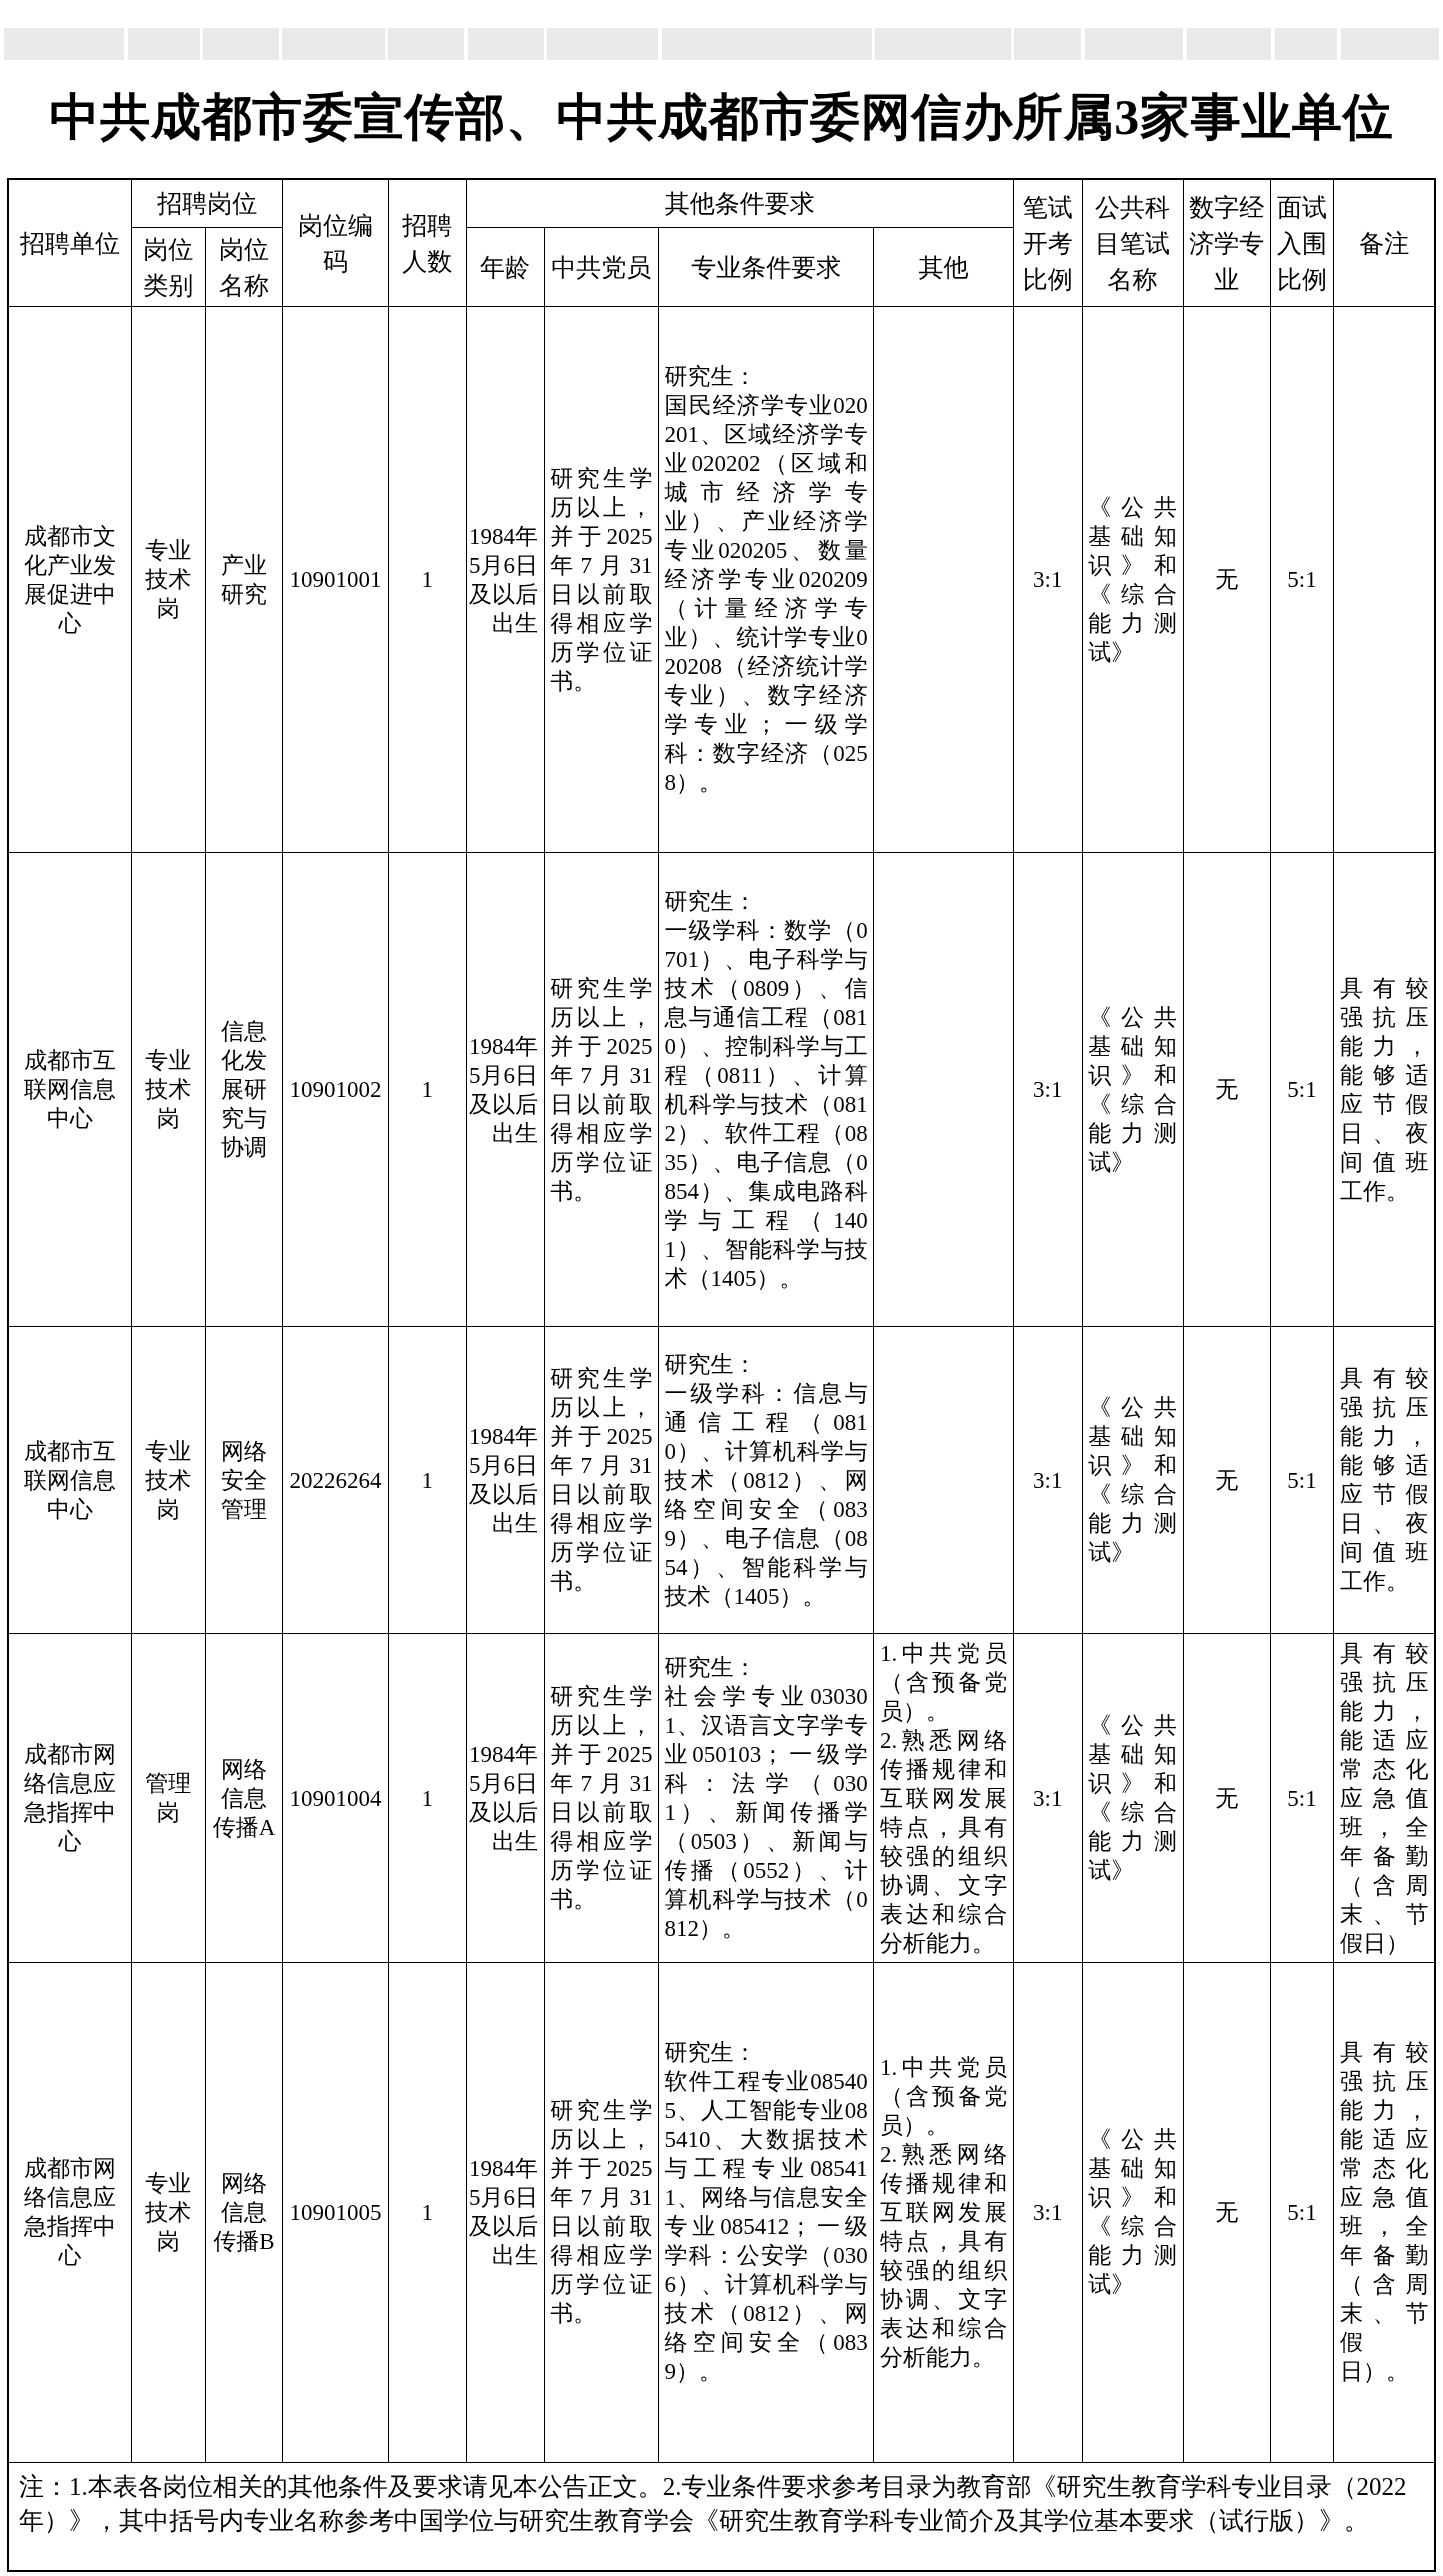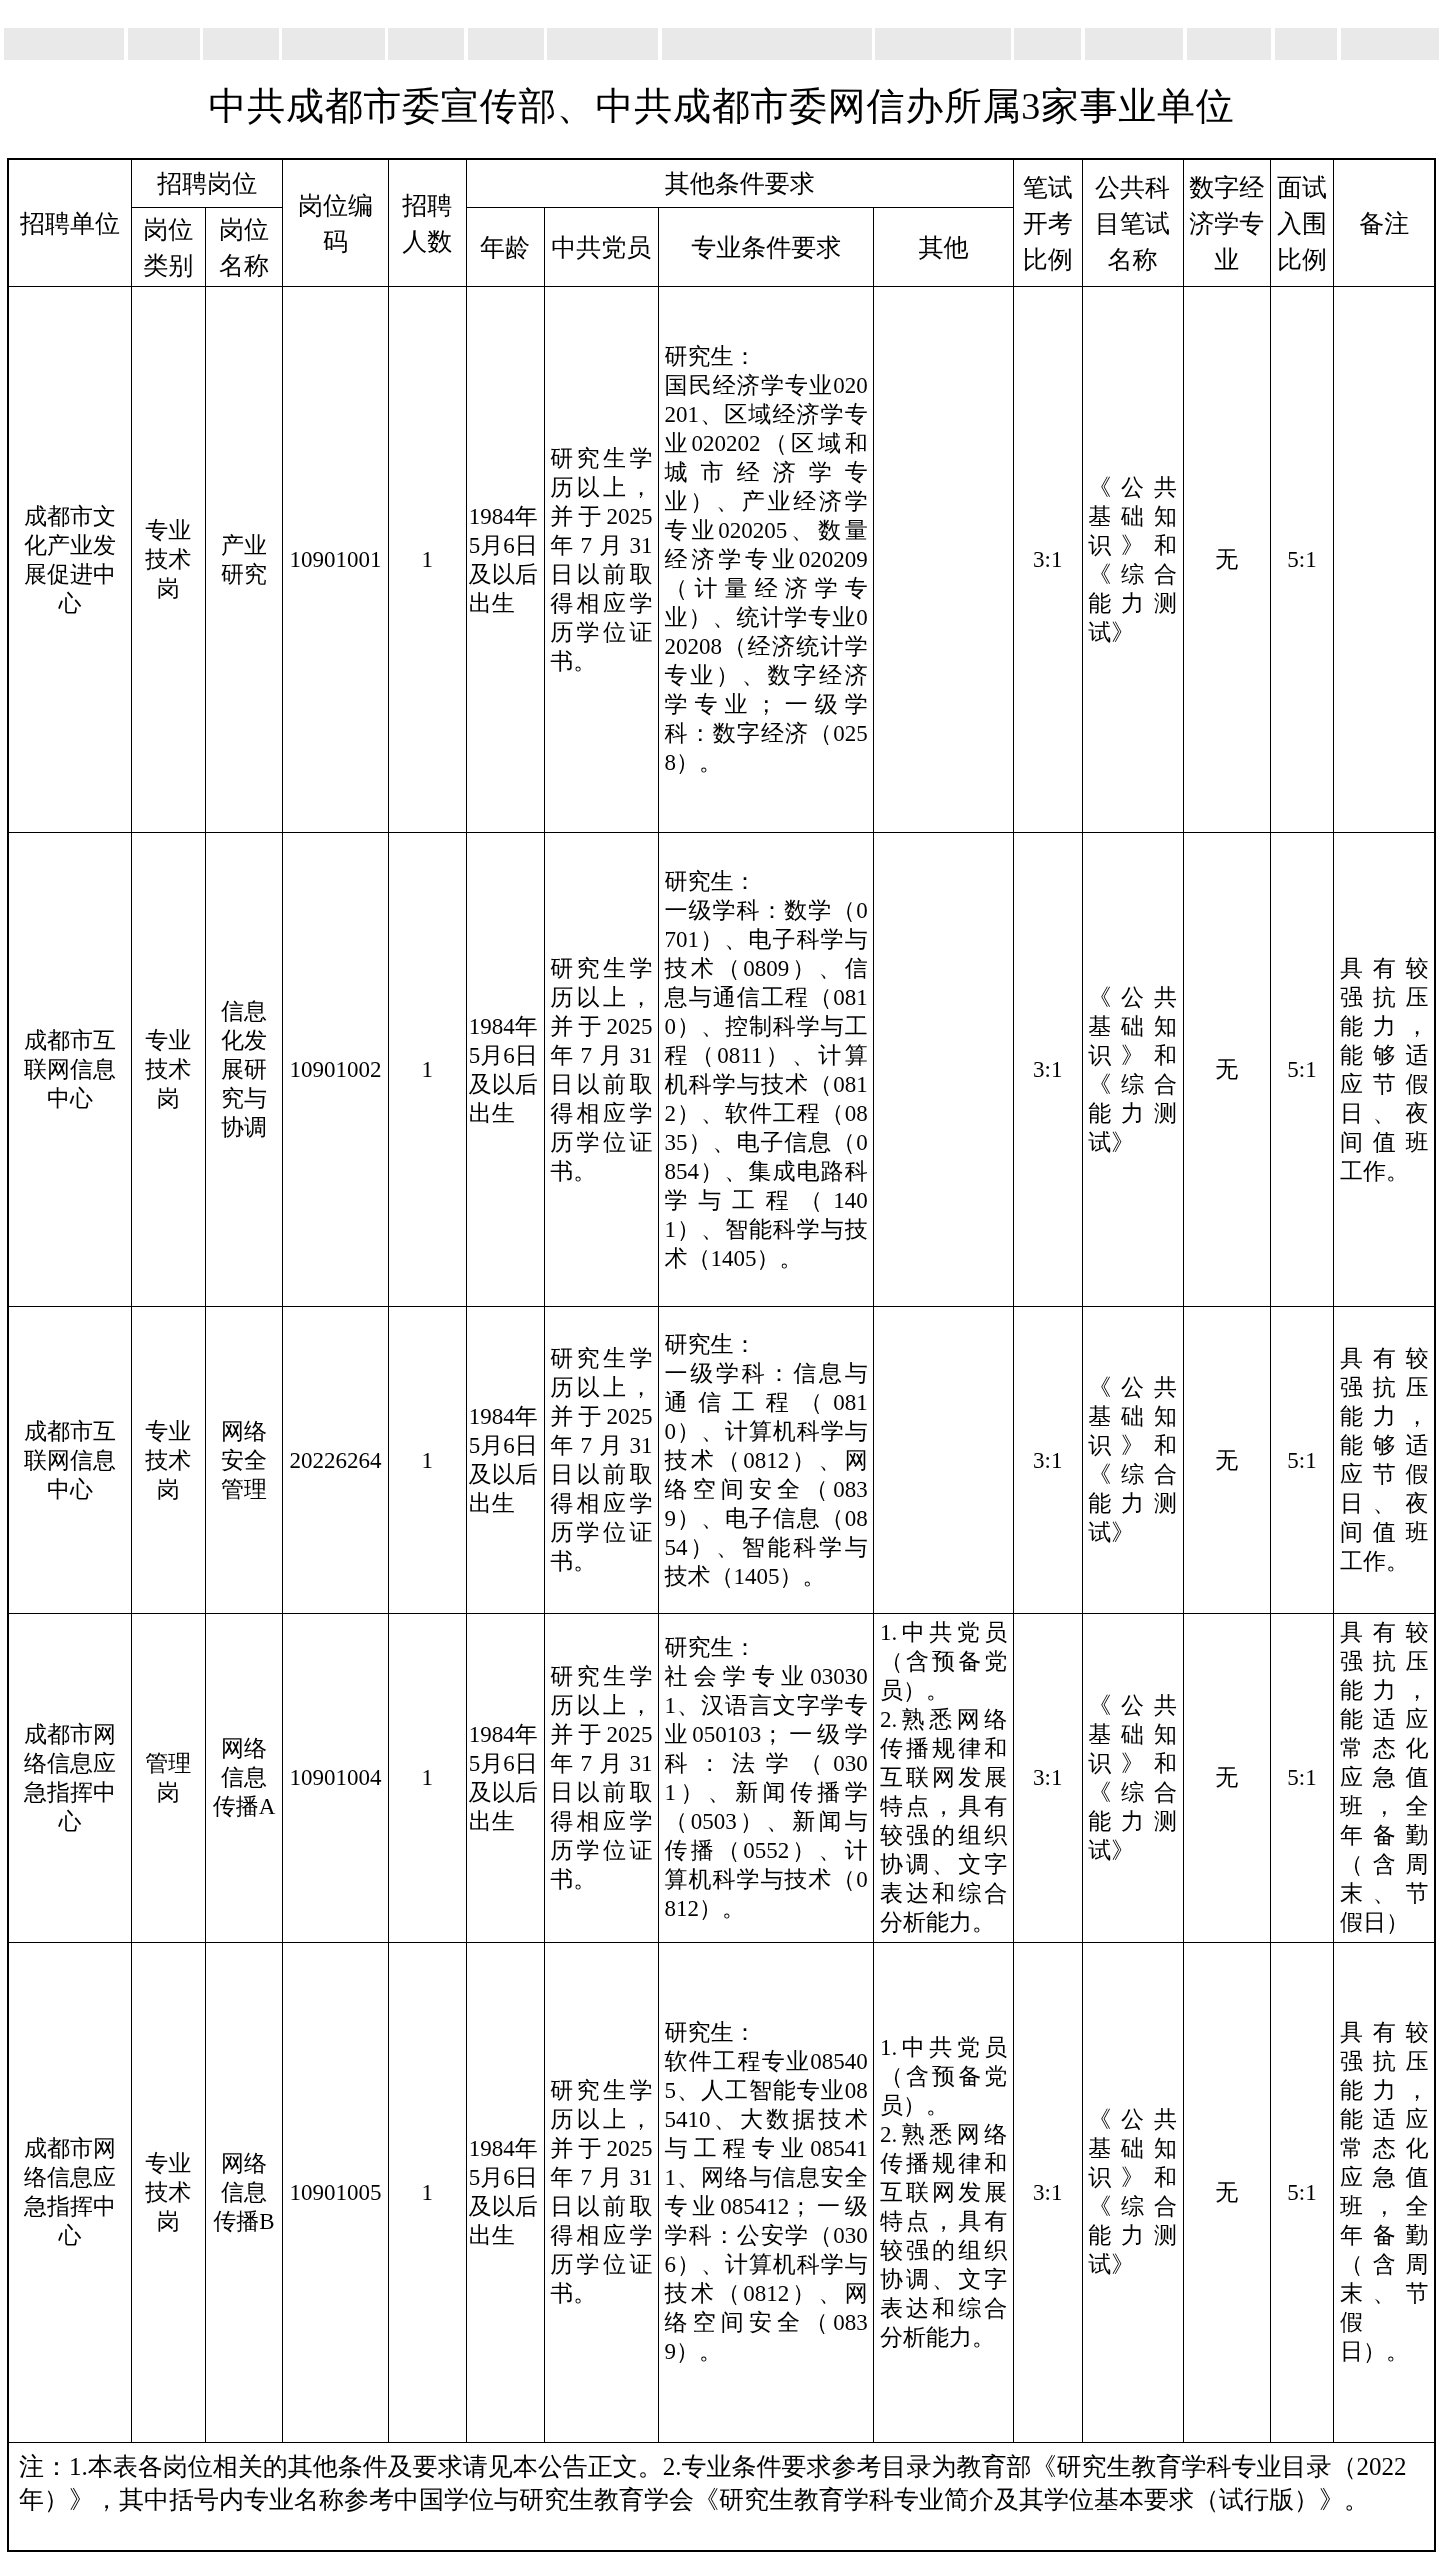--- a/index.html
+++ b/index.html
@@ -2,28 +2,28 @@
 <html style="font-size:11.3px"><head>
 <meta charset="utf-8">
 <style>
   html,body{margin:0;padding:0;background:#ffffff;color:#000;}
   .page{width:1443px;min-height:2576px;background:#fff;font-family:"Liberation Serif","DejaVu Serif",serif;box-sizing:border-box;padding-top:28px;}
   
   .sheet-strip{height:32px;margin:0 4.2px 2.8px 4.2px;display:flex;column-gap:3.5px;background:#fff;}
   .sheet-strip .seg{background:#e9e9e9;height:100%;box-sizing:border-box;}
   
   .title-wrap{padding:12.7px 28px 18.3px 28px;text-align:center;}
-  .title-line{font-family:"Liberation Serif","DejaVu Serif",serif;font-weight:normal;font-size:38px;line-height:1.68;color:#000;letter-spacing:0.7px;}
+  .title-line{font-family:"Liberation Serif","DejaVu Serif",serif;font-weight:bold;font-size:50px;line-height:1.68;color:#000;letter-spacing:0.7px;}
   
   table.main{border-collapse:collapse;table-layout:fixed;width:calc(100% - 14px);margin:0 7px;border:2.1px solid #000;}
   th,td{border:1.4px solid #000;box-sizing:border-box;vertical-align:middle;word-break:break-all;overflow-wrap:anywhere;}
   th{font-family:"Liberation Sans","DejaVu Sans",sans-serif;font-weight:normal;font-size:25px;line-height:1.45;text-align:center;padding:2.8px 2.8px;color:#000;}
   td{font-size:23px;line-height:29px;padding:4.2px 5.6px;color:#000;}
   td.c{text-align:center;}
-  td.l{text-align:left;padding-left:2px;}
+  td.l{text-align:right;padding-left:2px;}
   td.j{text-align:justify;white-space:pre-line;}
   tr.hdr1{height:49px;}
   tr.hdr2{height:78px;}
   tr.r1{height:546px;}
   tr.r2{height:474px;}
   tr.r3{height:307px;}
   tr.r4{height:276px;}
   tr.r5{height:500px;}
   tr.noterow{height:109px;}
   td.note{vertical-align:top;text-align:left;font-size:25px;line-height:1.35;padding:7px 10px;white-space:normal;}

